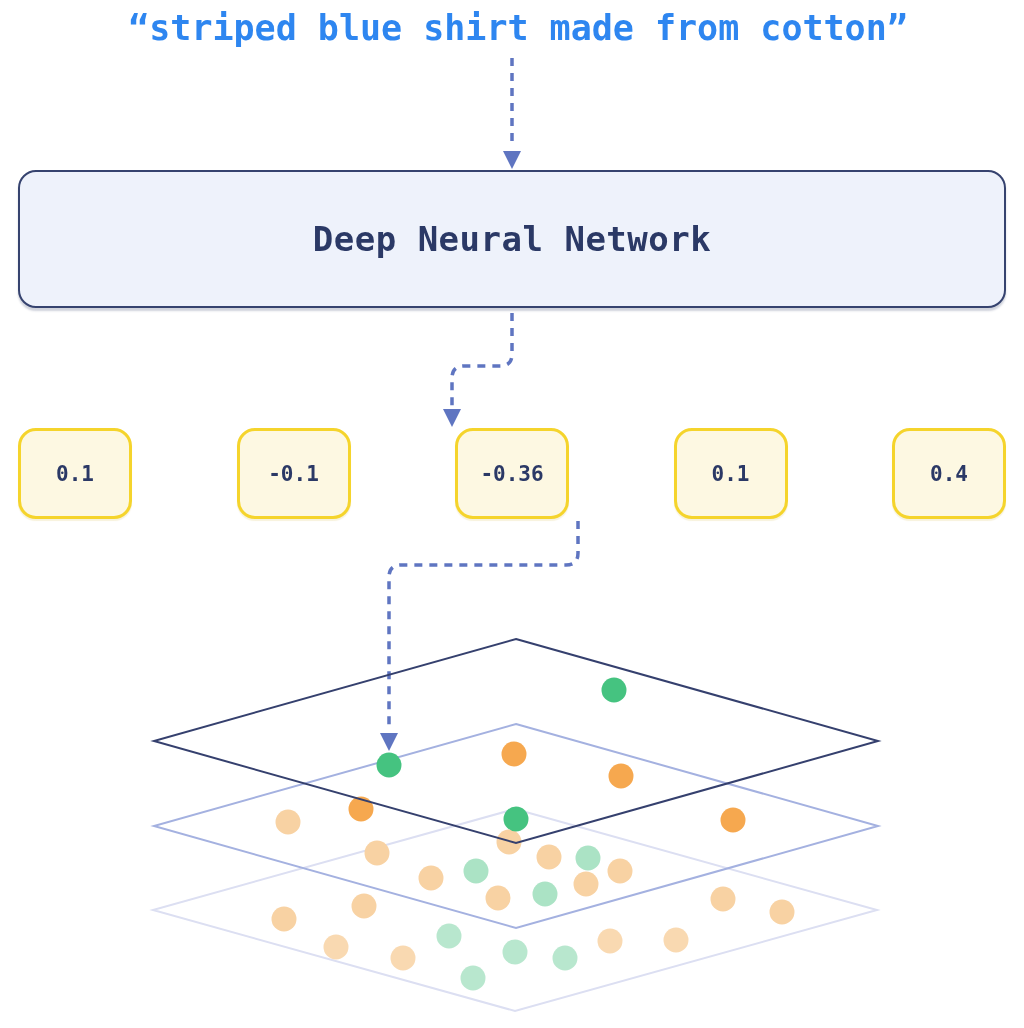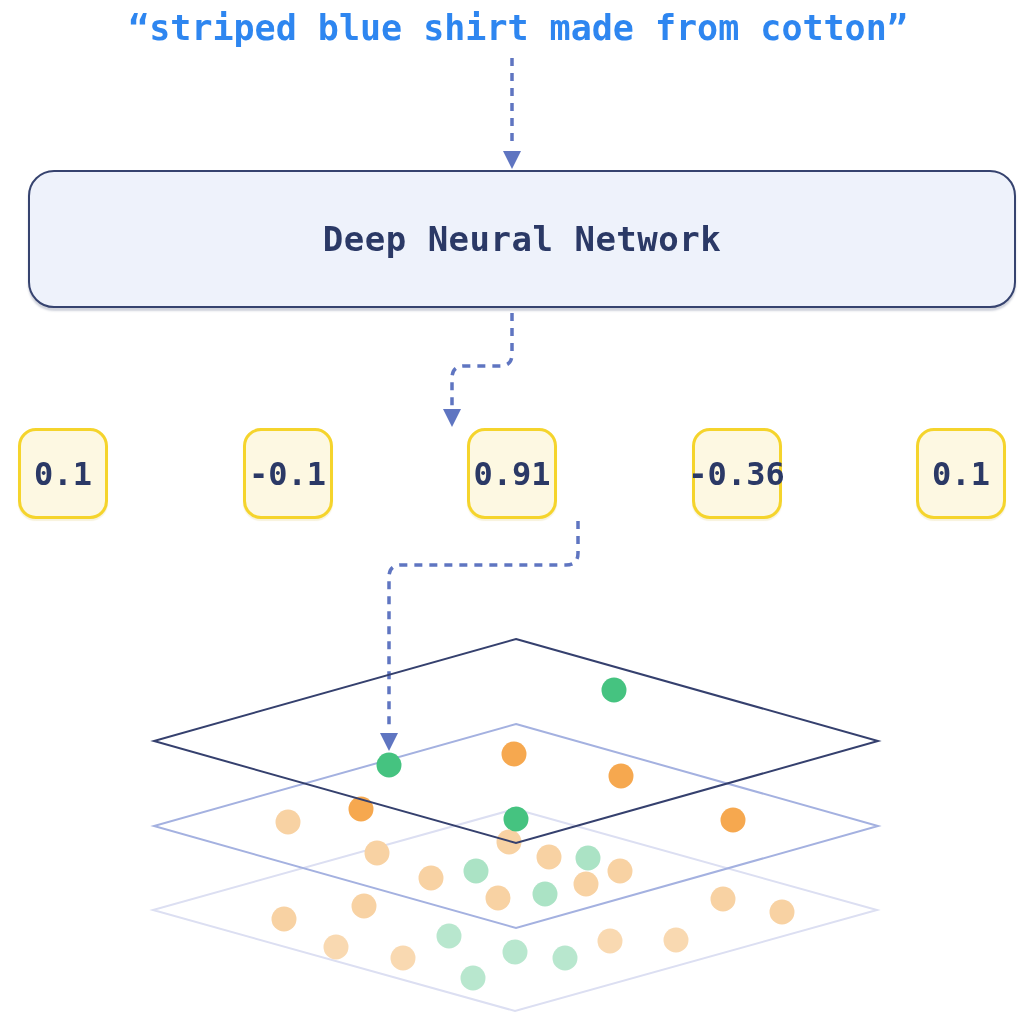--- a/index.html
+++ b/index.html
@@ -30,28 +30,28 @@
     left: 0;
     width: 100%;
     text-align: center;
     font-size: 35px;
     font-weight: 600;
     letter-spacing: 0px;
     color: var(--query-text, #2e86f0);
   }
   .network-box {
     position: absolute;
-    left: 28px;
+    left: 18px;
     top: 170px;
     width: 988px;
     height: 138px;
     box-sizing: border-box;
     background: var(--network-fill, #eef2fb);
     border: 2.5px solid var(--network-border, #36436f);
-    border-radius: 26px;
+    border-radius: 18px;
     box-shadow: 0 3px 2px rgba(42, 53, 94, 0.22);
     display: flex;
     align-items: center;
     justify-content: center;
   }
   .network-box-label {
     font-size: 34px;
     font-weight: 600;
     letter-spacing: 0.5px;
     color: var(--network-text, #2b3966);
@@ -60,30 +60,30 @@
     position: absolute;
     left: 18px;
     top: 428px;
     width: 988px;
     height: 91px;
     display: flex;
     justify-content: space-between;
     align-items: stretch;
   }
   .vector-value-box {
-    width: 90px;
+    width: 114px;
     box-sizing: border-box;
     background: var(--value-fill, #fdf8e2);
     border: 3px solid var(--value-border, #f5d42c);
     border-radius: 18px;
     box-shadow: 0 2px 1px rgba(200, 170, 20, 0.15);
     display: flex;
     align-items: center;
     justify-content: center;
-    font-size: 32px;
+    font-size: 21px;
     font-weight: 600;
     color: var(--value-text, #2b3966);
   }
   .arrow-path {
     fill: none;
     stroke: var(--arrow, #5f75c1);
     stroke-width: 3.5;
     stroke-dasharray: 8 7;
   }
   .arrow-head {
@@ -150,18 +150,18 @@
 
   <div class="query-text">“striped blue shirt made from cotton”</div>
 
   <div class="network-box">
     <span class="network-box-label">Deep Neural Network</span>
   </div>
 
   <div class="vector-row" id="vector-row">
       <div class="vector-value-box">0.1</div>
       <div class="vector-value-box">-0.1</div>
-      <div class="vector-value-box">0.91</div>
       <div class="vector-value-box">-0.36</div>
       <div class="vector-value-box">0.1</div>
+      <div class="vector-value-box">0.4</div>
     </div>
 
 </div>
 
 </body></html>

